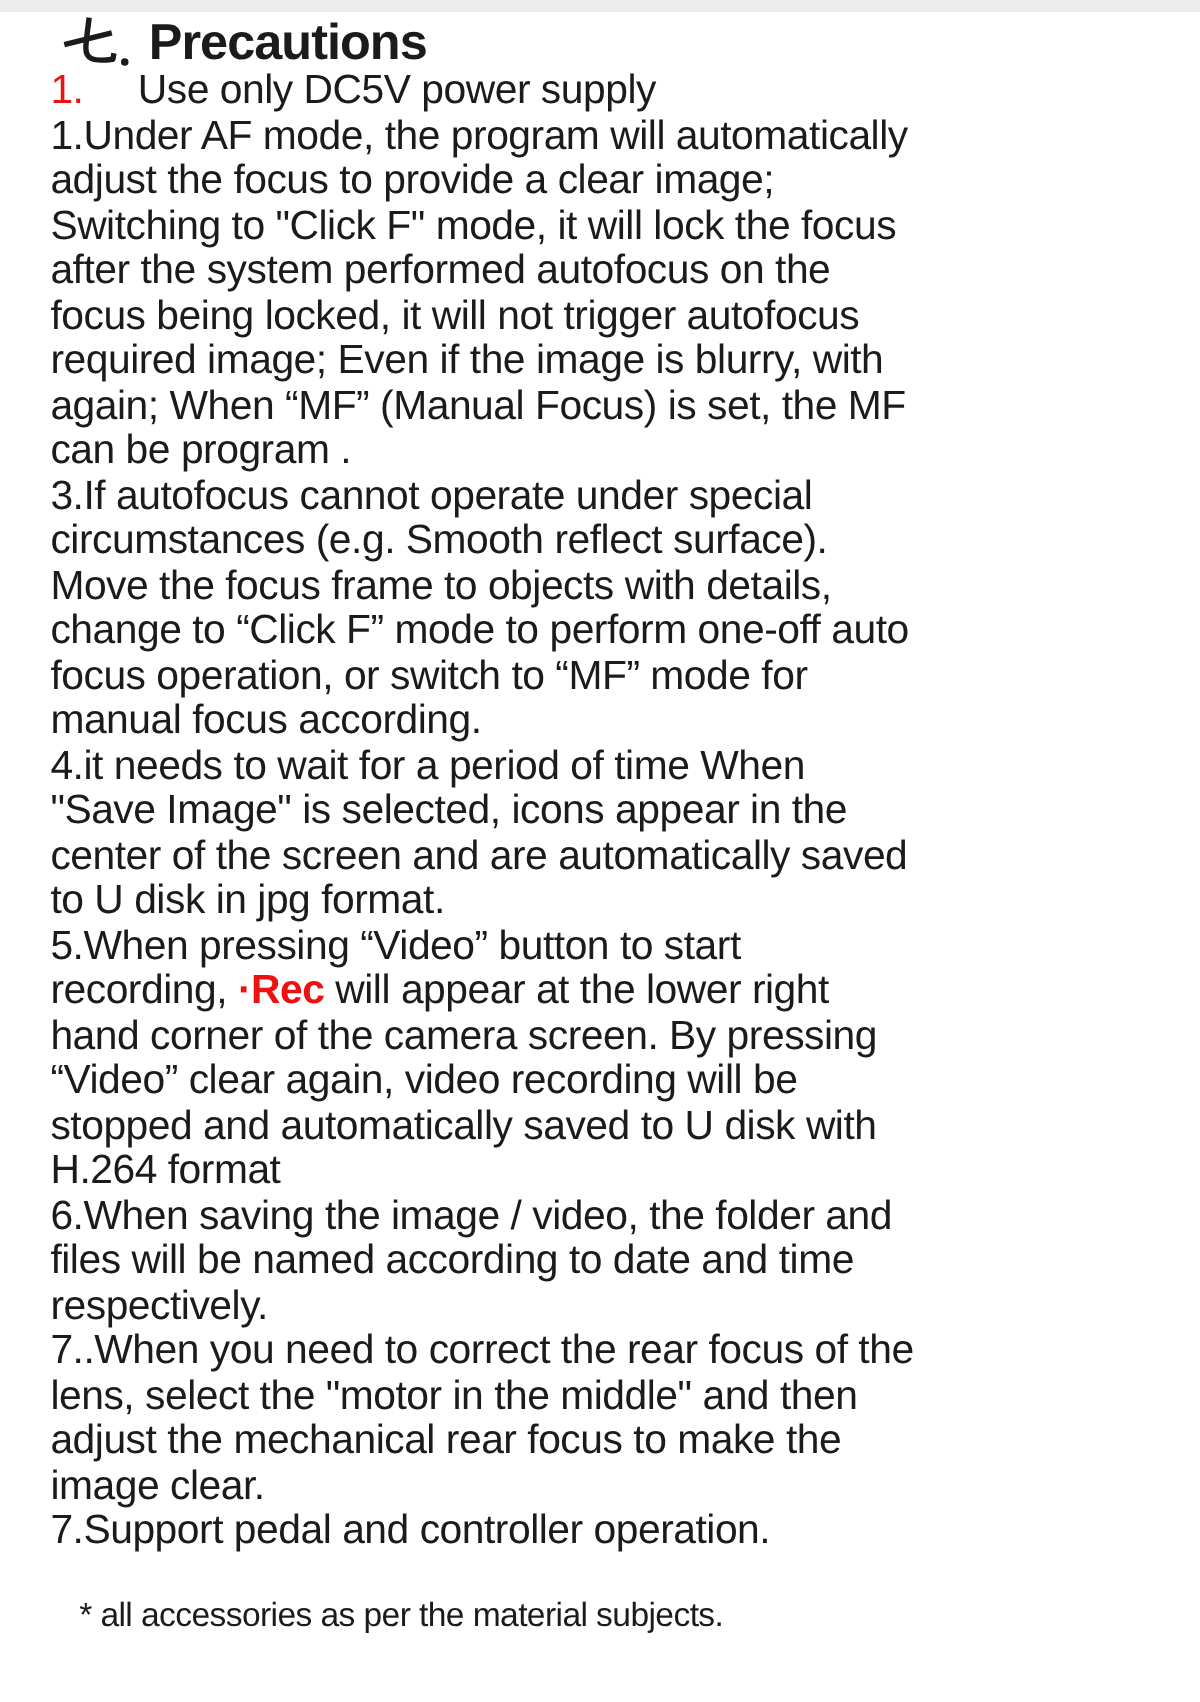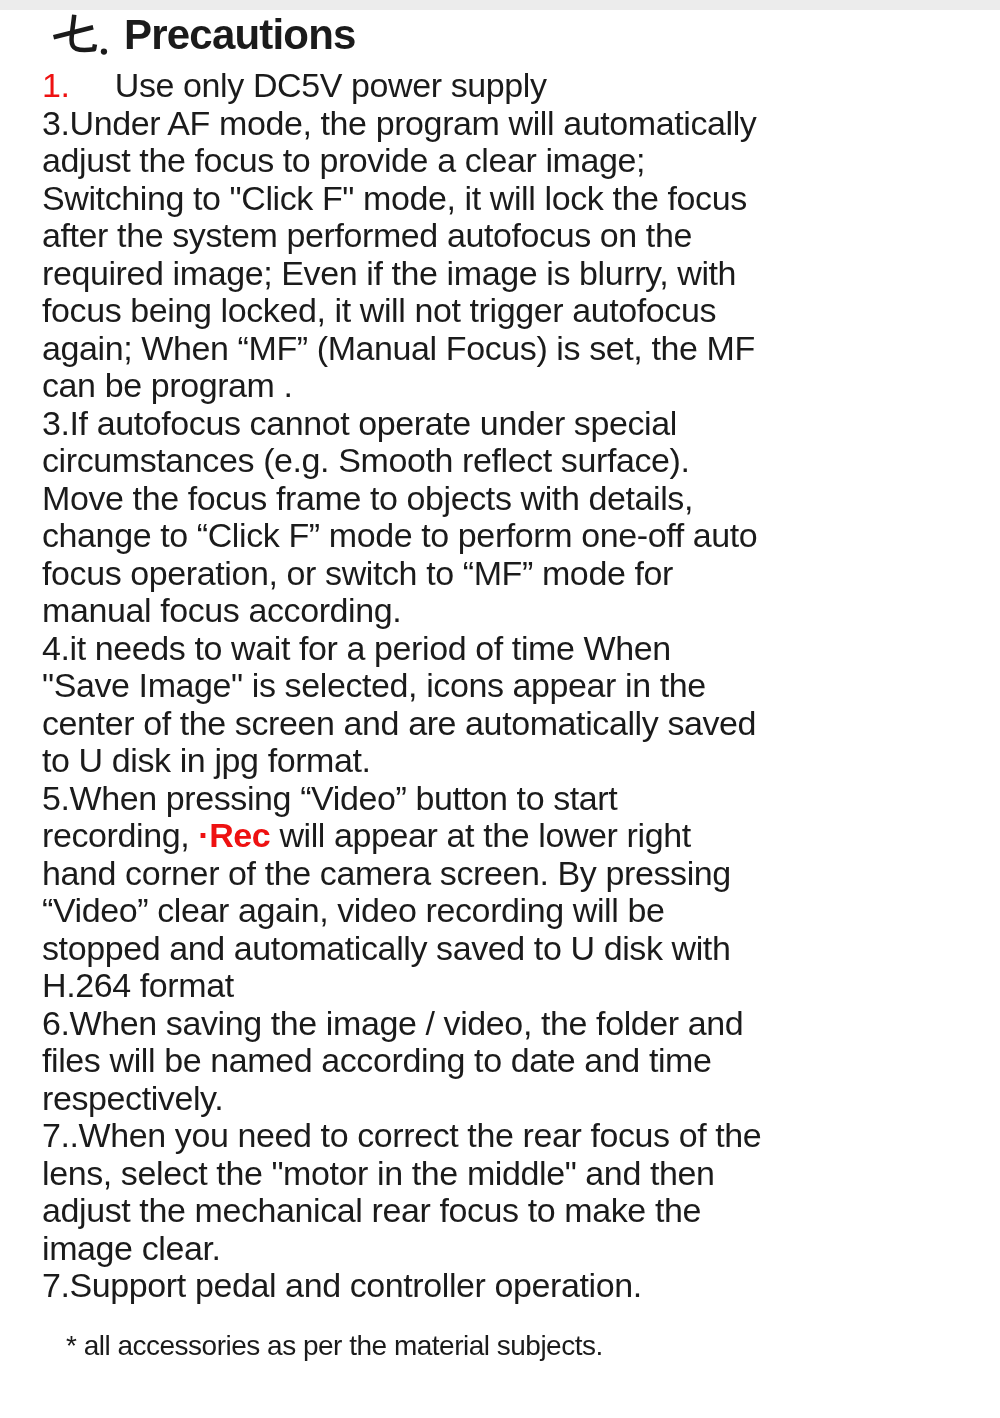--- a/index.html
+++ b/index.html
@@ -35,21 +35,21 @@
     letter-spacing: -0.8px;
     color: var(--text-color, #1b1b1b);
   }
   .cjk-seven {
     display: inline-block;
     width: 78px;
     height: 45px;
   }
   .cjk-seven svg { display: block; }
   .heading-title { margin-left: 4px; }
-  .body-lines { margin-top: 10px; }
+  .body-lines { margin-top: 0; }
   .line {
     white-space: pre;
     font-size: 34px;
     line-height: 37.5px;
     height: 37.5px;
     letter-spacing: -0.4px;
   }
   .run-red  { color: var(--accent-red, #ee1111); }
   .run-bold { font-weight: 700; }
   .footnote {
@@ -73,26 +73,26 @@
         <svg width="78" height="45" viewBox="0 0 130 100" aria-hidden="true">
           <path d="M4 56 L92 34" stroke="#1b1b1b" stroke-width="10" fill="none" stroke-linecap="butt"></path>
           <path d="M50 6 C48 26 44 48 44 62 C44 82 56 88 94 83 L96 72" stroke="#1b1b1b" stroke-width="10" fill="none" stroke-linecap="butt" stroke-linejoin="round"></path>
           <circle cx="116" cy="88" r="7" fill="#1b1b1b"></circle>
         </svg>
       </span>
       <span class="heading-title">Precautions</span>
     </h1>
     <div class="body-lines">
         <div class="line"><span class="run-red">1.</span><span>     Use only DC5V power supply</span></div>
-        <div class="line"><span>3.Under AF mode, the program will automatically</span></div>
+        <div class="line"><span>1.Under AF mode, the program will automatically</span></div>
         <div class="line"><span>adjust the focus to provide a clear image;</span></div>
         <div class="line"><span>Switching to "Click F" mode, it will lock the focus</span></div>
         <div class="line"><span>after the system performed autofocus on the</span></div>
+        <div class="line"><span>focus being locked, it will not trigger autofocus</span></div>
         <div class="line"><span>required image; Even if the image is blurry, with</span></div>
-        <div class="line"><span>focus being locked, it will not trigger autofocus</span></div>
         <div class="line"><span>again; When “MF” (Manual Focus) is set, the MF</span></div>
         <div class="line"><span>can be program .</span></div>
         <div class="line"><span>3.If autofocus cannot operate under special</span></div>
         <div class="line"><span>circumstances (e.g. Smooth reflect surface).</span></div>
         <div class="line"><span>Move the focus frame to objects with details,</span></div>
         <div class="line"><span>change to “Click F” mode to perform one-off auto</span></div>
         <div class="line"><span>focus operation, or switch to “MF” mode for</span></div>
         <div class="line"><span>manual focus according.</span></div>
         <div class="line"><span>4.it needs to wait for a period of time When</span></div>
         <div class="line"><span>"Save Image" is selected, icons appear in the</span></div>

